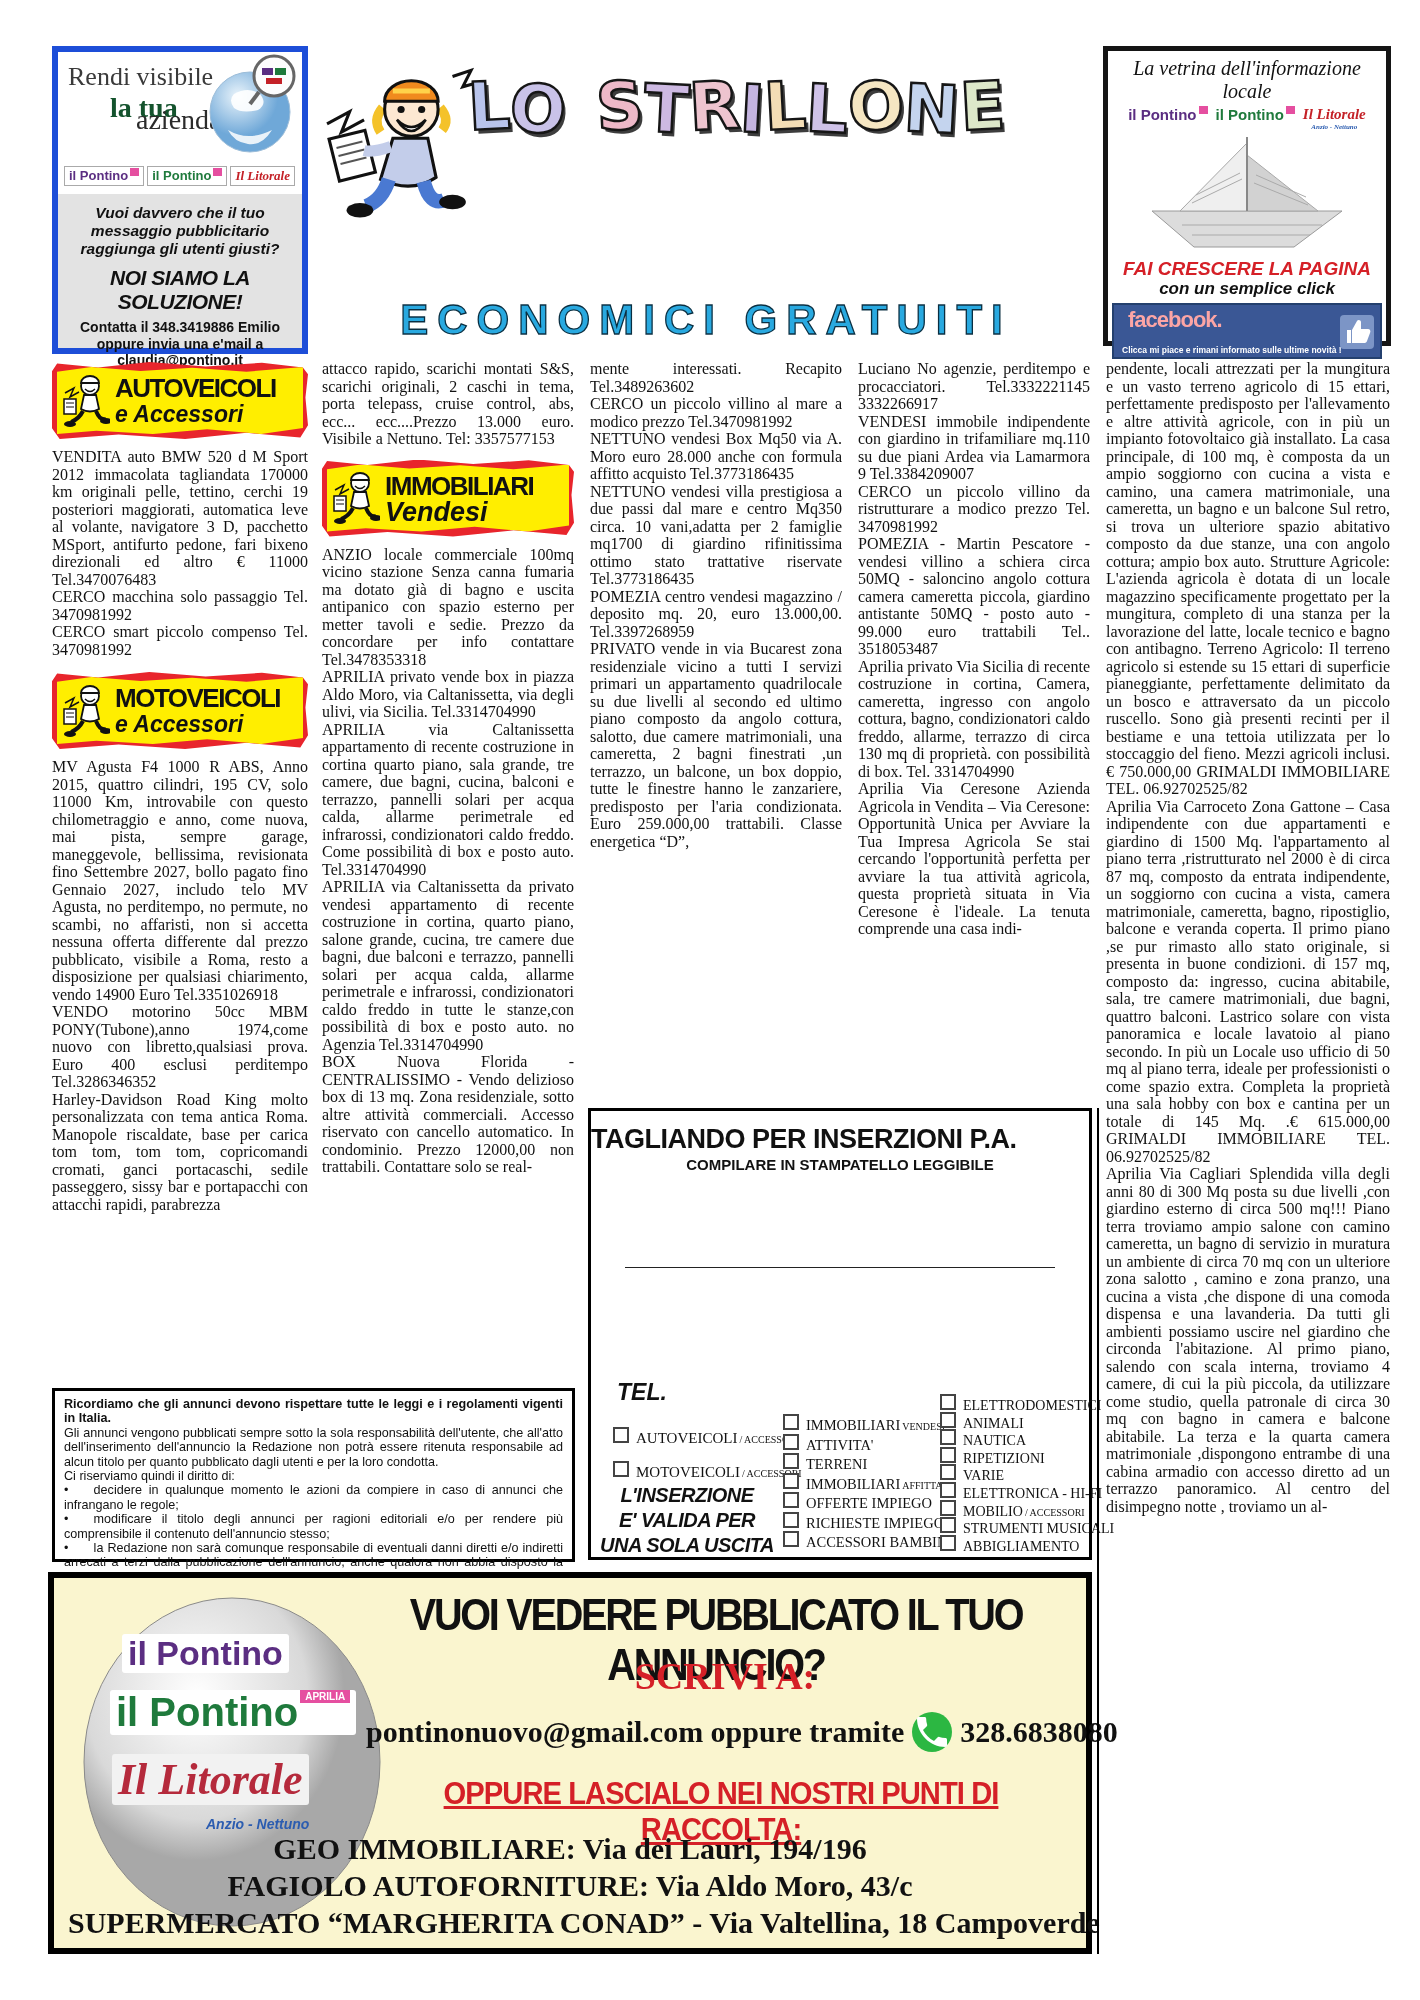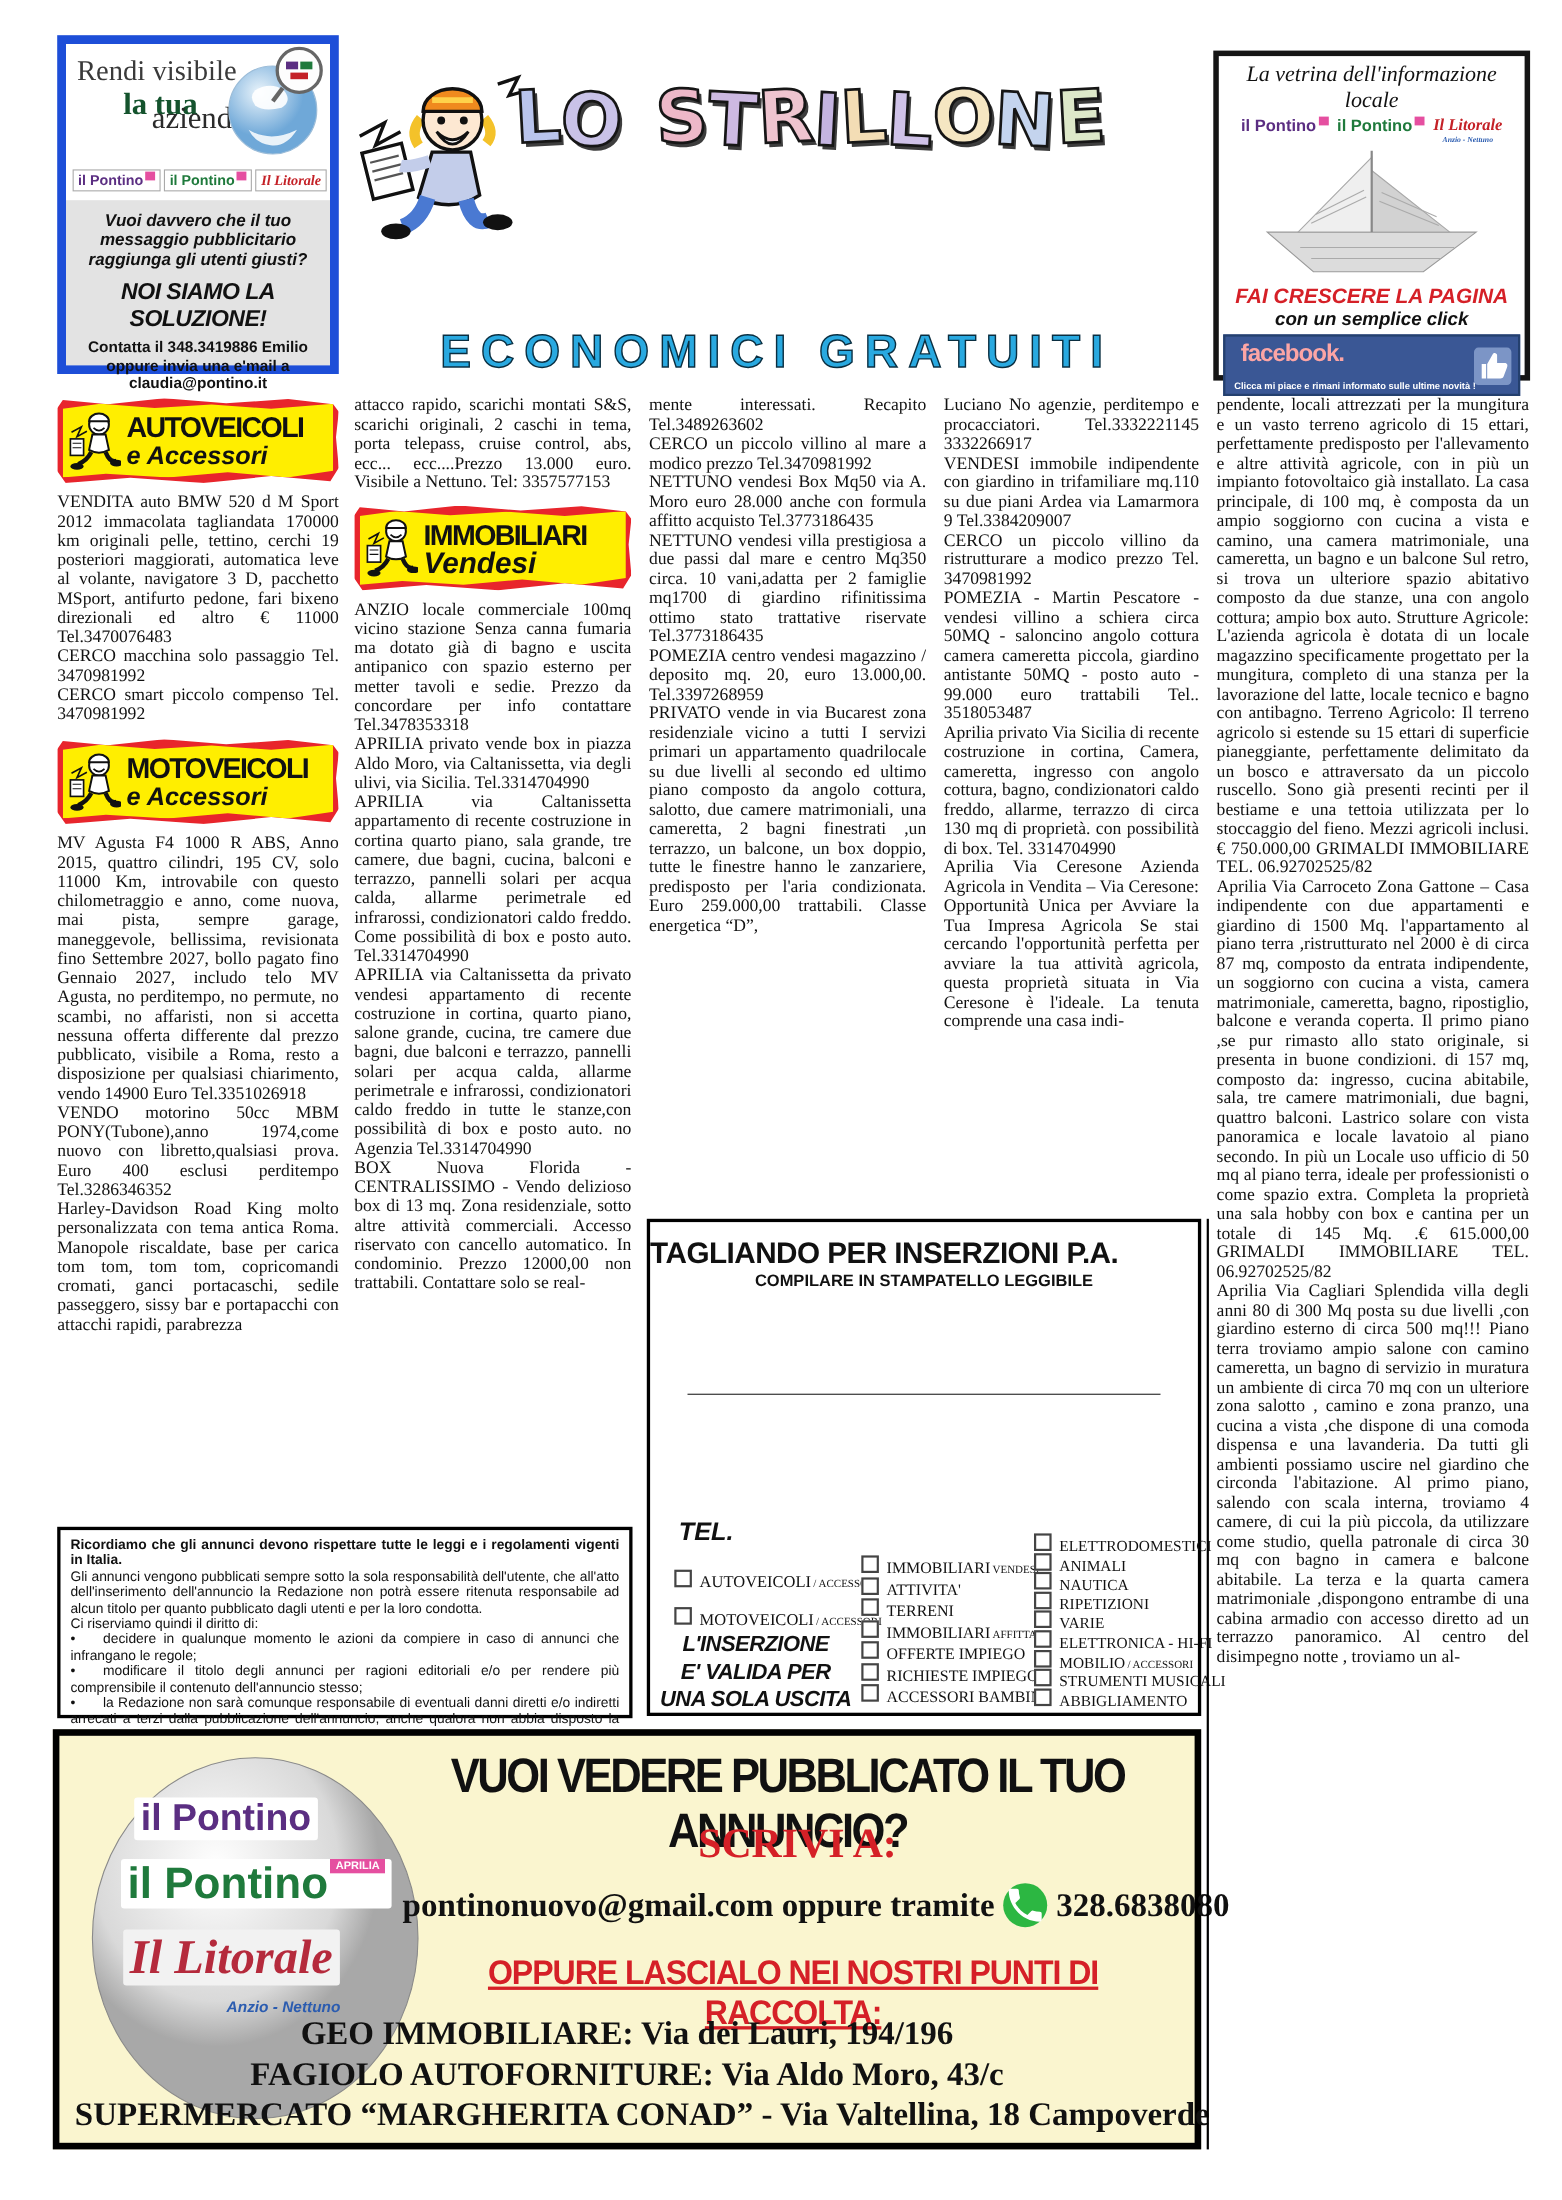--- a/index.html
+++ b/index.html
@@ -16,21 +16,21 @@
   #col5{left:1106px;top:360px;width:284px;height:1632px;}
   
   .badge{background:#e8252c;padding:5px;margin:2px 0 9px;
          clip-path:polygon(0 12%,2% 2%,18% 7%,38% 0,60% 6%,82% 1%,98% 7%,100% 16%,99% 46%,100% 82%,97% 98%,76% 92%,52% 100%,26% 94%,3% 100%,0 86%);}
   .badge-in{position:relative;background:#ffee00;padding:8px 4px 8px 58px;
          clip-path:polygon(0 7%,14% 0,34% 6%,55% 1%,77% 7%,100% 0,100% 91%,83% 100%,61% 93%,39% 100%,16% 95%,0 100%);}
   .badge-title{font-family:"Liberation Sans",sans-serif;font-weight:900;font-size:26px;line-height:27px;letter-spacing:-1.5px;}
   .badge-sub{font-family:"Liberation Sans",sans-serif;font-weight:700;font-style:italic;font-size:23px;line-height:24px;}
   .newsboy{position:absolute;left:5px;top:50%;transform:translateY(-50%);}
   
-  #had-left{left:52px;top:32px;width:256px;height:308px;border:8px solid #1d4ed8;background:#fff;box-sizing:border-box;}
+  #had-left{left:52px;top:46px;width:256px;height:308px;border:6px solid #1d4ed8;background:#fff;box-sizing:border-box;}
   .rv-top{position:relative;height:112px;}
   .rv1{position:absolute;left:10px;top:10px;font-size:26px;color:#3a3a3a;}
   .rv2a{position:absolute;left:8px;top:40px;font-size:28px;font-weight:700;color:#14532d;margin-left:44px;}
   .rv2b{position:absolute;left:78px;top:52px;font-size:28px;color:#2b2b2b;}
   .globe{position:absolute;right:2px;top:2px;}
   .rv-logos{display:flex;justify-content:flex-start;gap:3px;padding:2px 6px;}
   .chip{font-family:"Liberation Sans",sans-serif;font-weight:700;font-size:13px;border:1px solid #aaa;background:#fff;padding:1px 4px;white-space:nowrap;}
   .chip.p1{color:#5b2e82;}
   .chip.p2{color:#1f7a3c;}
   .chip.p3{color:#c42127;font-style:italic;font-family:"Liberation Serif",serif;}

